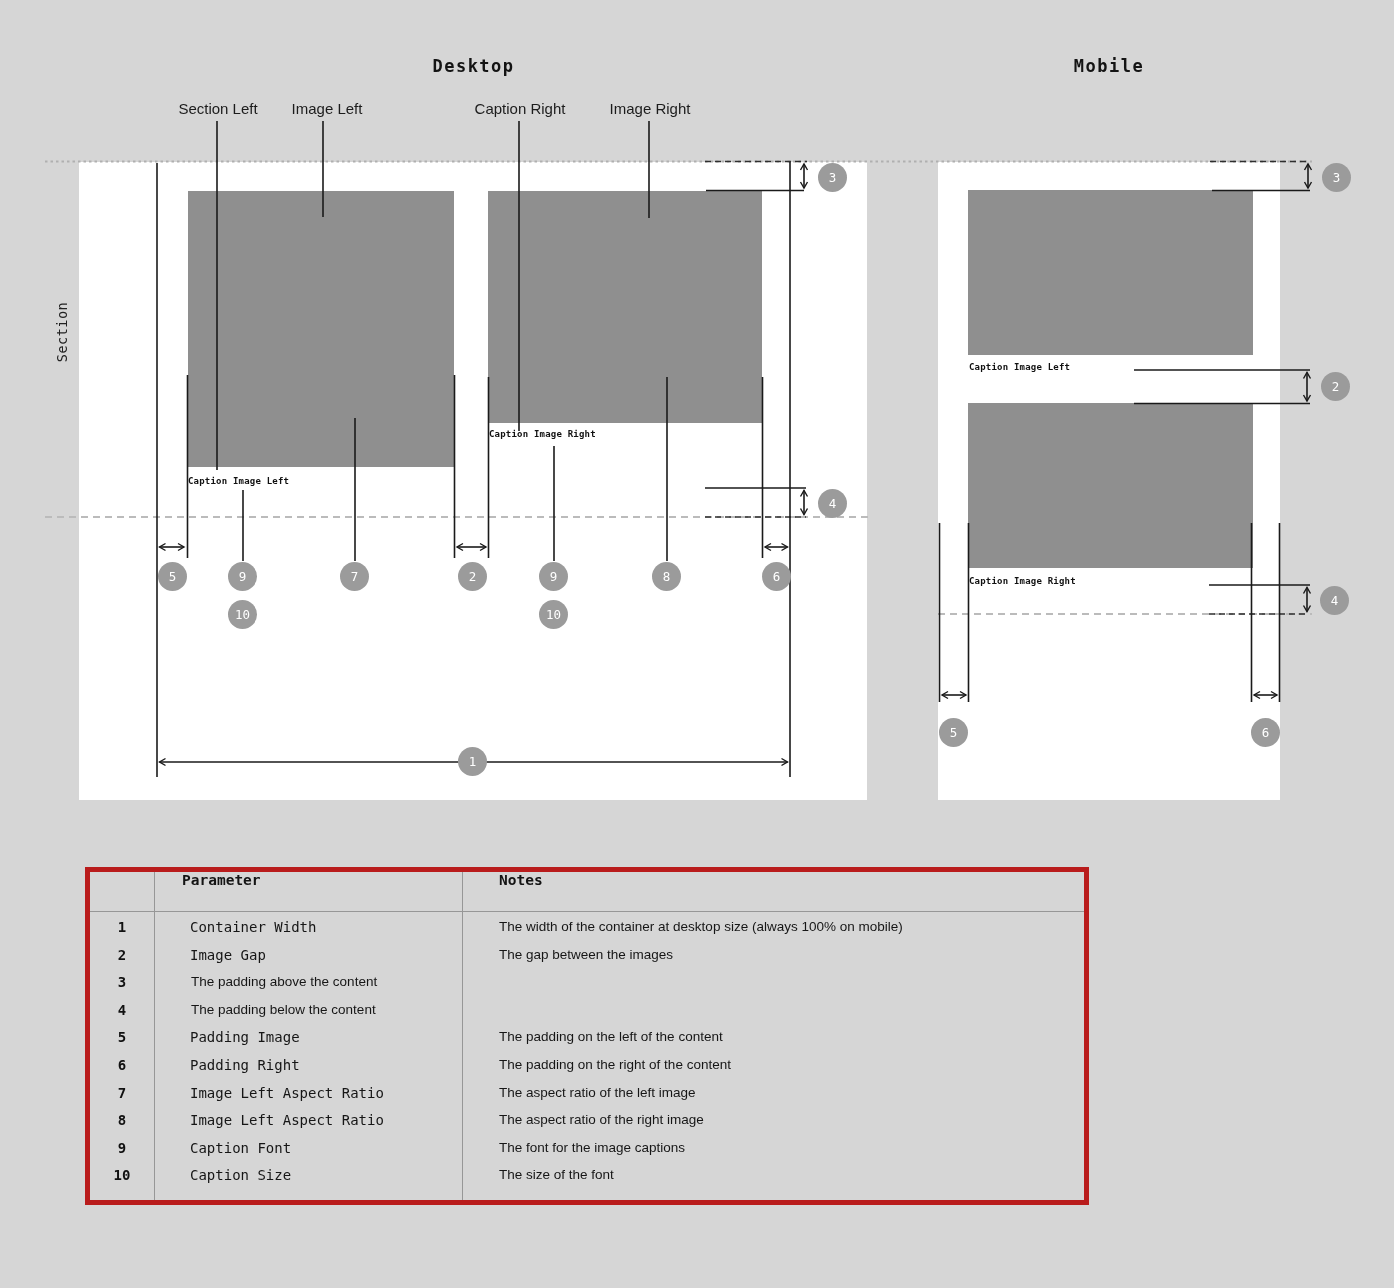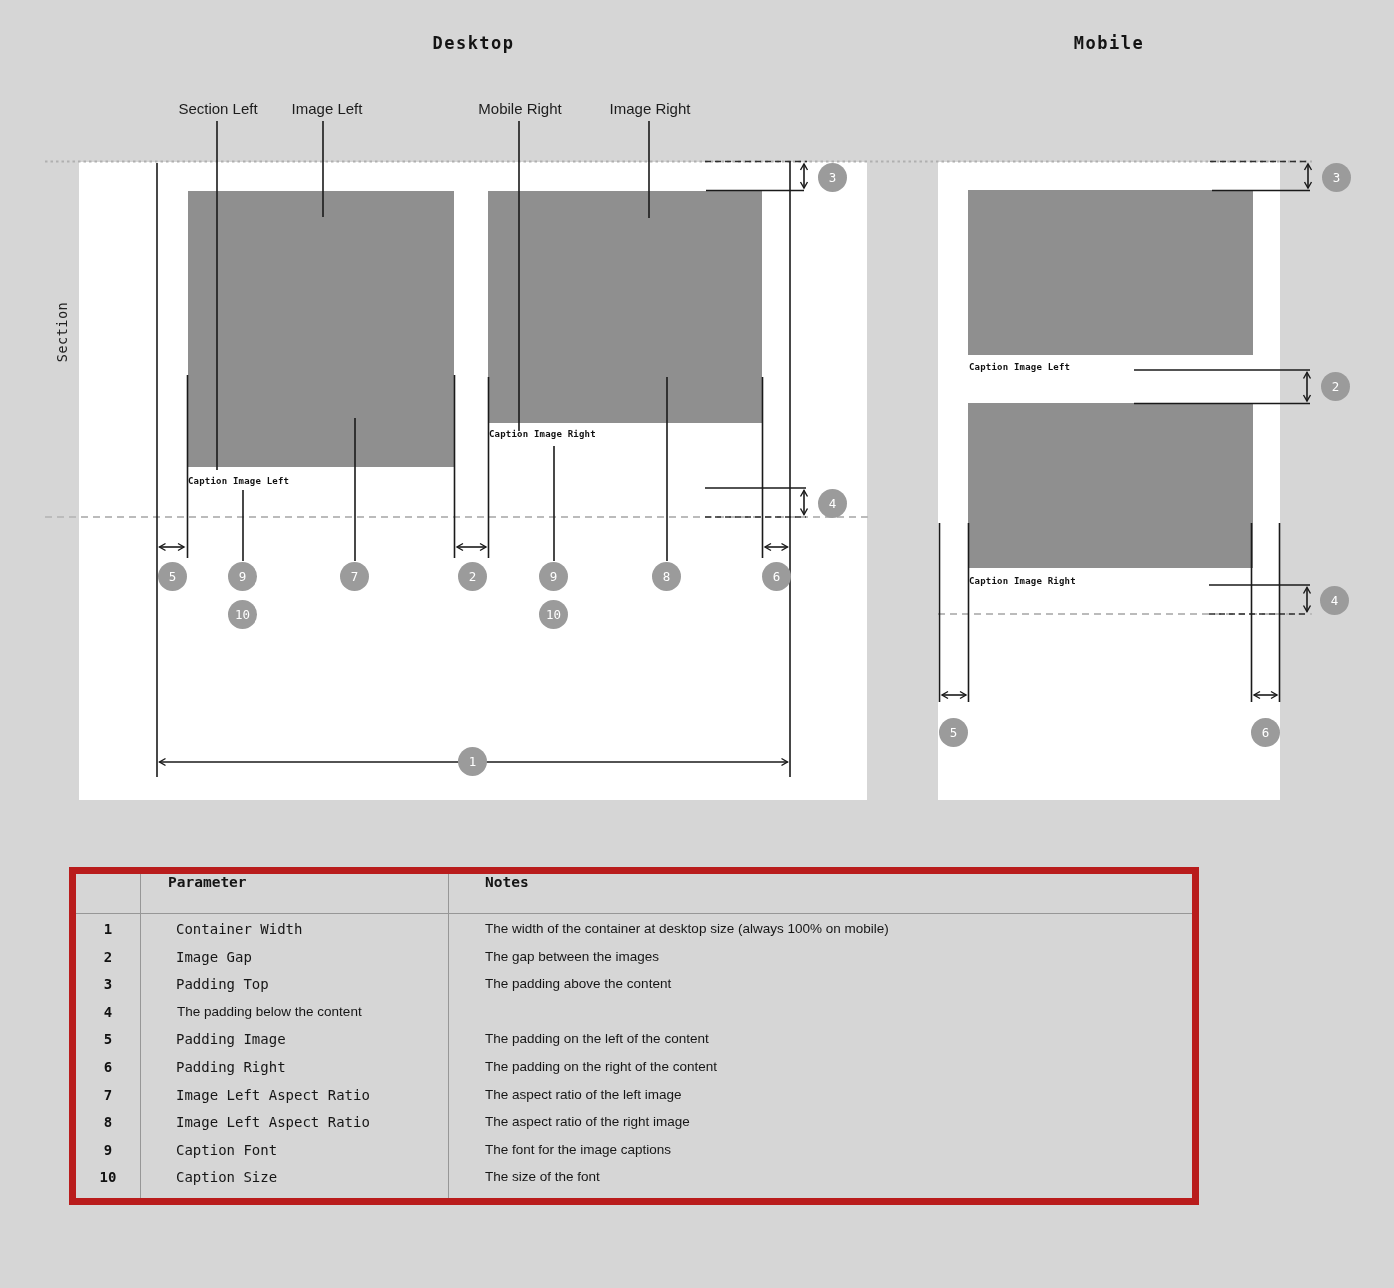--- a/index.html
+++ b/index.html
@@ -7,37 +7,37 @@
   .stage{position:relative;width:1394px;height:1288px;overflow:hidden;}
   .panel{position:absolute;background:#ffffff;}
   .panel-desktop{left:79px;top:162px;width:788px;height:638px;}
   .panel-mobile{left:938px;top:162px;width:342px;height:638px;}
   .img{position:absolute;background:#8f8f8f;}
   .i-dleft{left:188px;top:191px;width:266px;height:276px;}
   .i-dright{left:488px;top:191px;width:274px;height:232px;}
   .i-m1{left:968px;top:190px;width:285px;height:165px;}
   .i-m2{left:968px;top:403px;width:285px;height:165px;}
   .overlay{position:absolute;left:0;top:0;pointer-events:none;}
-  .title{position:absolute;font:700 17px "DejaVu Sans Mono",monospace;letter-spacing:1.5px;color:#141414;text-align:center;}
+  .title{position:absolute;font:700 17px "DejaVu Sans Mono",monospace;letter-spacing:1.5px;color:#141414;text-align:center;margin-top:23px;}
   .t-desktop{left:157px;top:33px;width:633px;}
   .t-mobile{left:938px;top:33px;width:342px;}
   .plabel{position:absolute;top:100px;font:15px "Liberation Sans",sans-serif;color:#1c1c1c;transform:translateX(-50%);white-space:nowrap;}
   .cap{position:absolute;font:700 9px "DejaVu Sans Mono",monospace;color:#111;white-space:nowrap;letter-spacing:.2px;}
   .cap-dl{left:188px;top:476px;}
   .cap-dr{left:489px;top:429px;}
   .cap-m1{left:969px;top:362px;}
   .cap-m2{left:969px;top:576px;}
   .badge{position:absolute;width:29px;height:29px;border-radius:50%;background:#9b9b9b;color:#fff;
          font:12.5px/29px "DejaVu Sans Mono",monospace;text-align:center;}
   .section-label{position:absolute;left:2px;top:324px;width:120px;height:16px;text-align:center;
          font:13.5px "DejaVu Sans Mono",monospace;color:#222;letter-spacing:.5px;
          transform:rotate(-90deg);transform-origin:center;}
   
-  .spec-table{position:absolute;left:69px;top:867px;width:1130px;height:338px;
-              border:7px solid #b91c1c;box-sizing:border-box;}
+  .spec-table{position:absolute;left:85px;top:867px;width:1004px;height:338px;
+              border:5px solid #b91c1c;box-sizing:border-box;}
   .vline{position:absolute;top:0;bottom:0;width:1px;background:#979797;}
   .vl1{left:64px;} .vl2{left:372px;}
   .thead{display:grid;grid-template-columns:64px 308px 758px;height:40px;line-height:40px;
          border-bottom:1px solid #979797;box-sizing:border-box;}
   .thead .h{font:700 14.5px "DejaVu Sans Mono",monospace;color:#141414;}
   .tbody{padding-top:7px;}
   .trow{display:grid;grid-template-columns:64px 308px 758px;height:27.6px;line-height:27.6px;}
   .c-num{text-align:center;font:700 14px "DejaVu Sans Mono",monospace;color:#111;}
   .c-param{padding-left:36px;font:14px "DejaVu Sans Mono",monospace;color:#161616;}
   .c-notes{padding-left:37px;font:13.5px "Liberation Sans",sans-serif;color:#161616;}
@@ -123,21 +123,21 @@
     </g>
   </svg>
 
   <div class="title t-desktop">Desktop</div>
   <div class="title t-mobile">Mobile</div>
 
   <div class="section-label">Section</div>
 
   <div class="plabel" style="left:218px">Section Left</div>
   <div class="plabel" style="left:327px">Image Left</div>
-  <div class="plabel" style="left:520px">Mobile Right</div>
+  <div class="plabel" style="left:520px">Caption Right</div>
   <div class="plabel" style="left:650px">Image Right</div>
 
   <div class="cap cap-dl">Caption Image Left</div>
   <div class="cap cap-dr">Caption Image Right</div>
   <div class="cap cap-m1">Caption Image Left</div>
   <div class="cap cap-m2">Caption Image Right</div>
 
   <div class="badge" style="left:818px;top:163px">3</div>
   <div class="badge" style="left:818px;top:489px">4</div>
   <div class="badge" style="left:158px;top:562px">5</div>
@@ -171,21 +171,20 @@
         <div class="c-param">Container Width</div>
         <div class="c-notes">The width of the container at desktop size (always 100% on mobile)</div>
       </div>
       <div class="trow">
         <div class="c-num">2</div>
         <div class="c-param">Image Gap</div>
         <div class="c-notes">The gap between the images</div>
       </div>
       <div class="trow">
         <div class="c-num">3</div>
-        <div class="c-param">Padding Top</div>
         <div class="c-notes">The padding above the content</div>
       </div>
       <div class="trow">
         <div class="c-num">4</div>
         <div class="c-notes">The padding below the content</div>
       </div>
       <div class="trow">
         <div class="c-num">5</div>
         <div class="c-param">Padding Image</div>
         <div class="c-notes">The padding on the left of the content</div>

